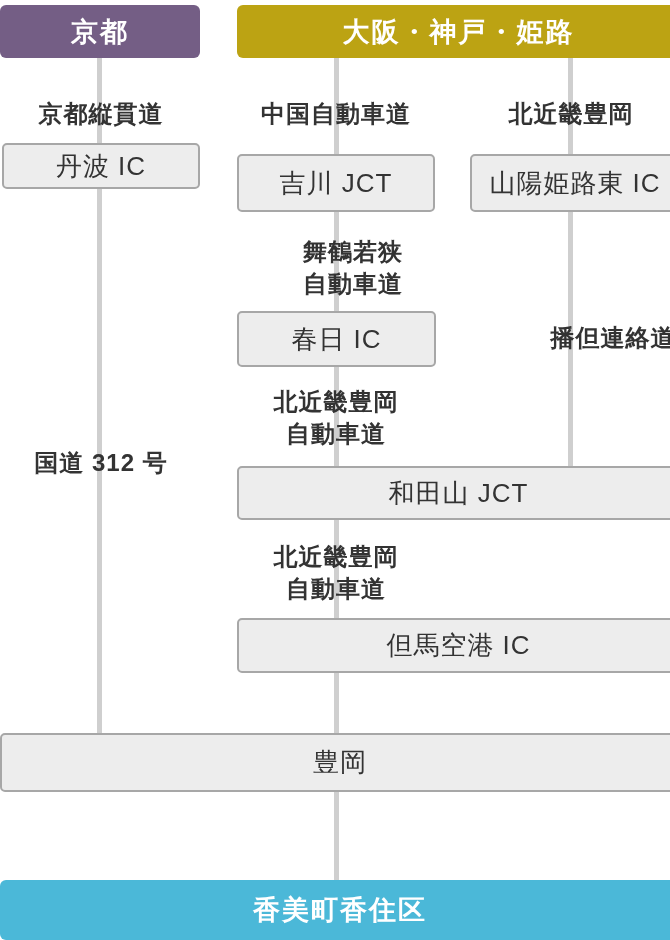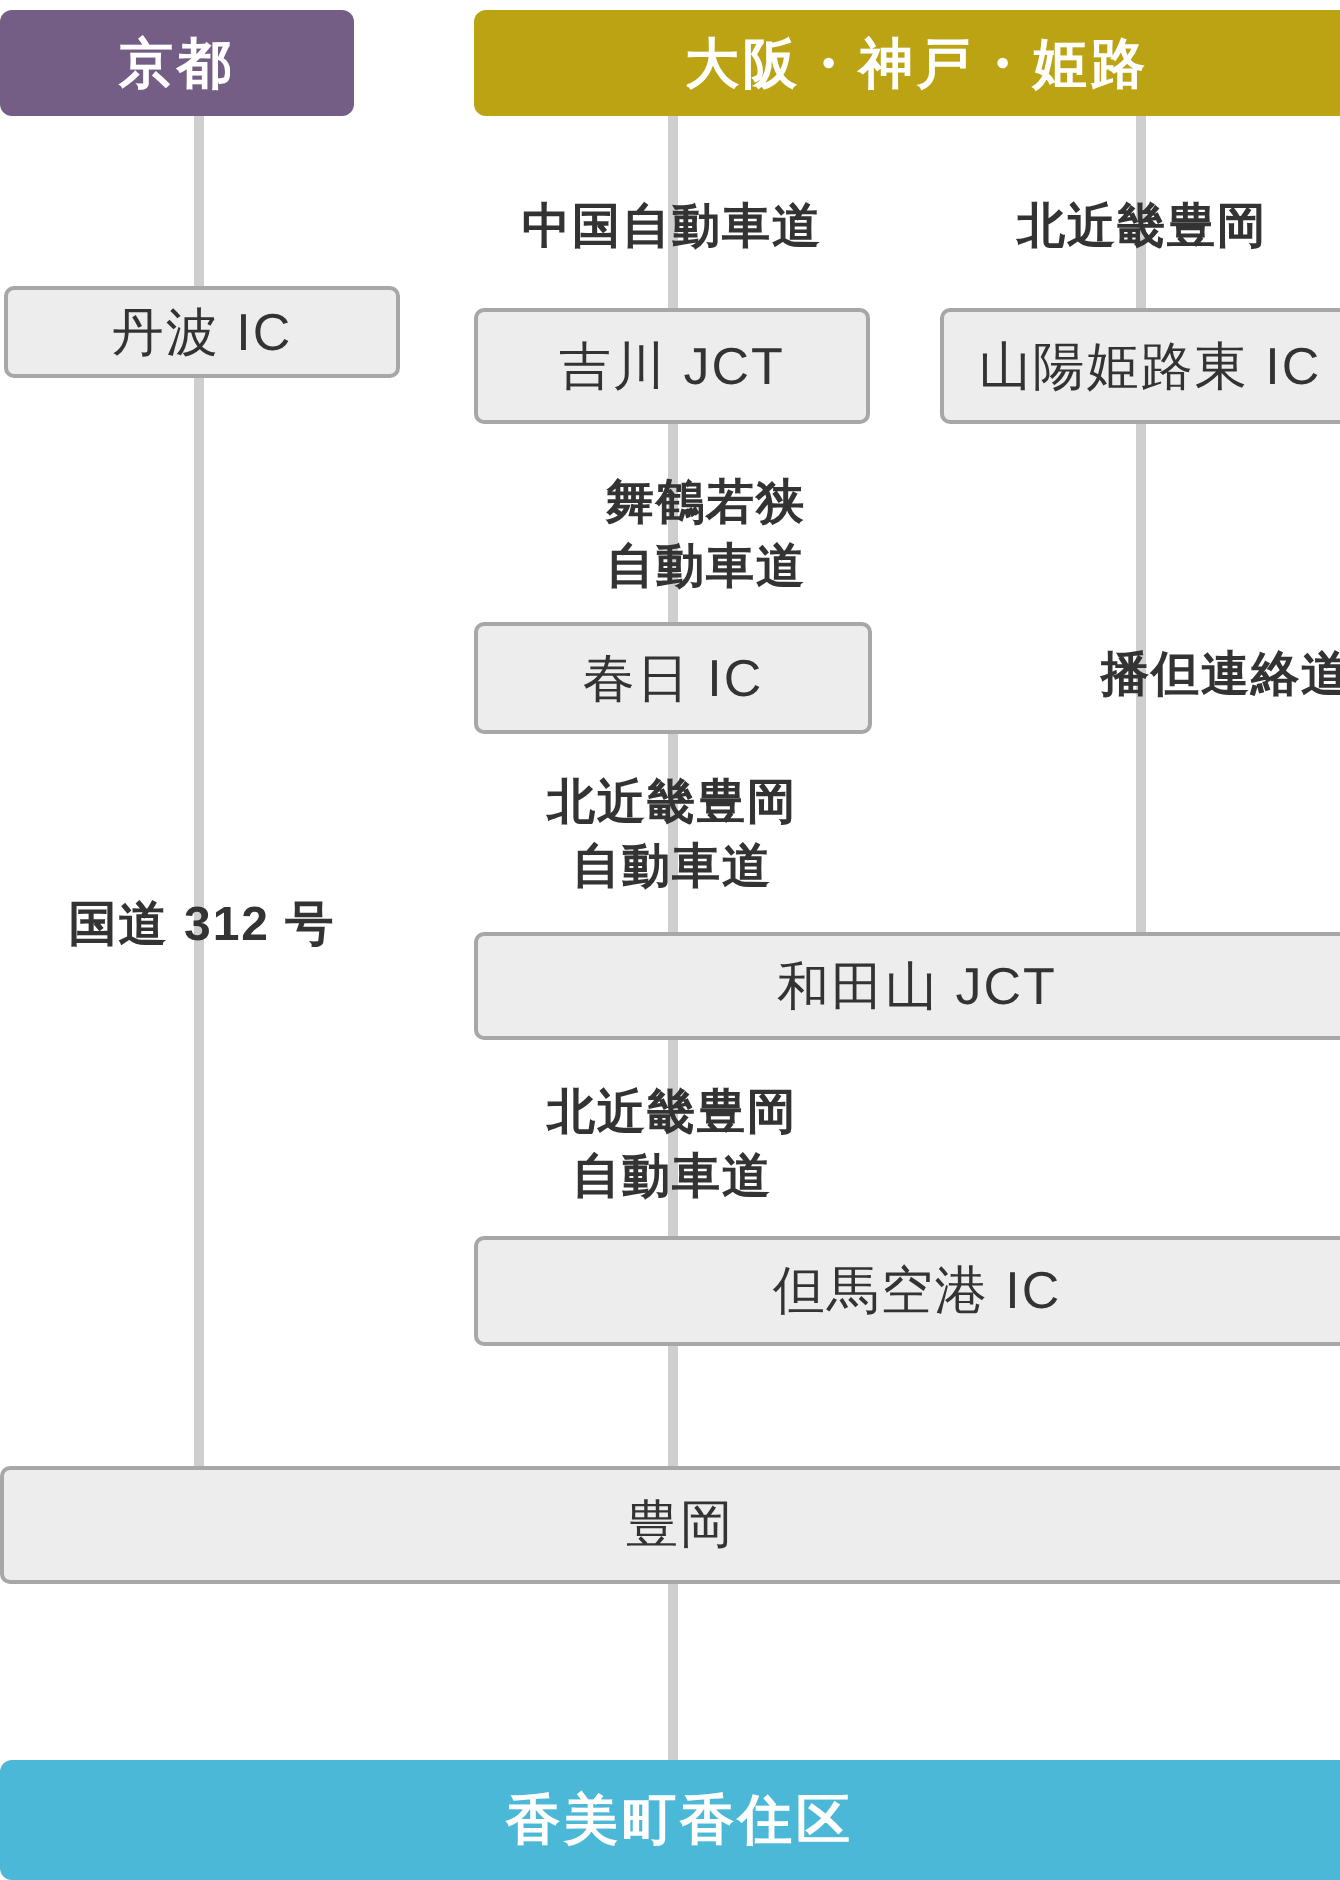--- a/index.html
+++ b/index.html
@@ -12,21 +12,21 @@
   .vline { position:absolute; width:5px; background:#cfcfcf; z-index:0; }
   .vline-left   { left:97px;  top:58px; height:675px; }
   .vline-middle { left:334px; top:58px; height:822px; }
   .vline-right  { left:568px; top:58px; height:462px; }
 
   .header {
     position:absolute; top:5px; height:53px; z-index:2;
     display:flex; align-items:center; justify-content:center;
     color:#fff; font-weight:bold; font-size:27px; letter-spacing:2px;
   }
-  .header-kyoto { left:0; width:177px; border-radius:6px; }
+  .header-kyoto { left:0; width:200px; border-radius:6px; }
   .header-osaka { left:237px; right:-10px; border-radius:6px 0 0 6px; }
 
   .node {
     position:absolute; z-index:2;
     background:#ededed; border:2px solid #a7a7a7; border-radius:5px;
     display:flex; align-items:center; justify-content:center;
     font-size:26px; font-weight:500; color:#333; letter-spacing:1px;
   }
   .node-tanba    { left:2px;   top:143px; width:198px; height:46px; }
   .node-yokawa   { left:237px; top:154px; width:198px; height:58px; }
@@ -64,20 +64,21 @@
 
 <div class="canvas">
 
   <div class="vline vline-left"></div>
   <div class="vline vline-middle"></div>
   <div class="vline vline-right"></div>
 
   <div class="header header-kyoto" style="background: rgb(116, 94, 133);">京都</div>
   <div class="header header-osaka" style="background: rgb(188, 163, 19);">大阪・神戸・姫路</div>
 
+  <div class="roadlabel rl-kyotojukan">京都縦貫道</div>
   <div class="roadlabel rl-chugoku">中国自動車道</div>
   <div class="roadlabel rl-sanyo">北近畿豊岡</div>
 
   <div class="node node-tanba">丹波 IC</div>
   <div class="node node-yokawa">吉川 JCT</div>
   <div class="node node-himeji">山陽姫路東 IC</div>
 
   <div class="roadlabel rl-maizuru">
     <div>舞鶴若狭</div>
     <div>自動車道</div>

